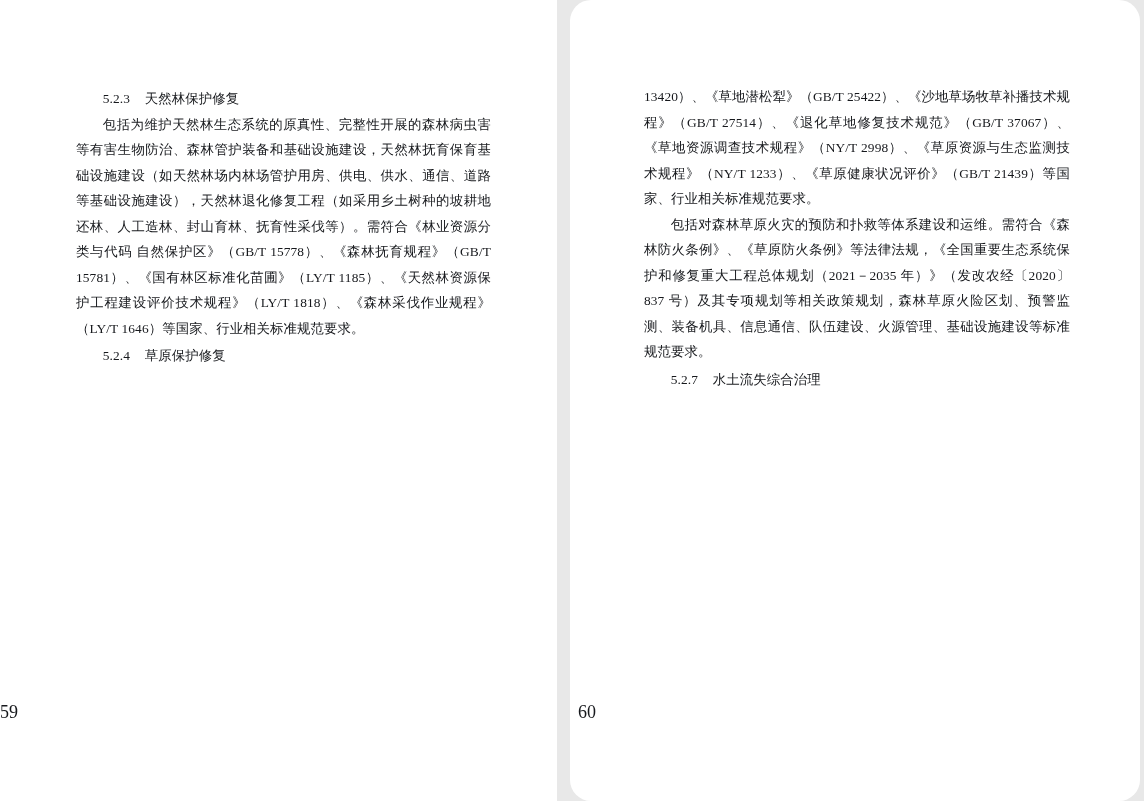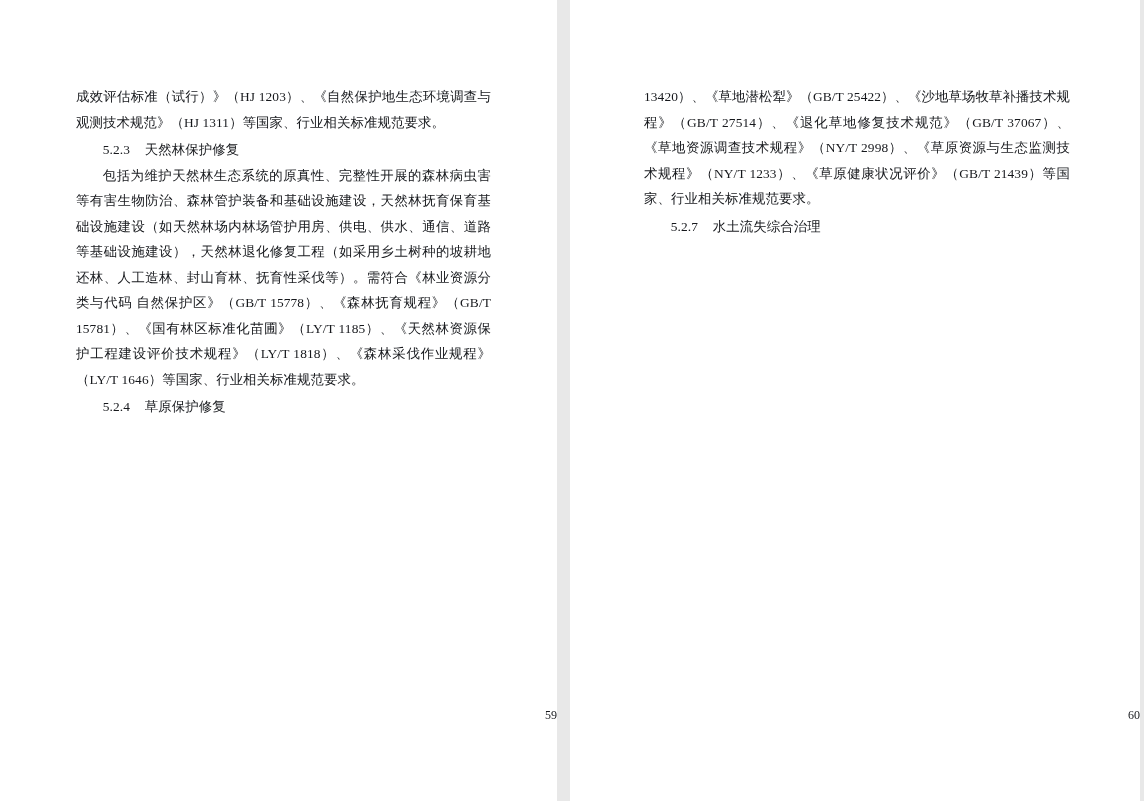--- a/index.html
+++ b/index.html
@@ -27,20 +27,21 @@
   .page-left {
     width: 557px;
     height: 801px;
     margin-right: 13px;
     padding: 84px 66px 0 76px;
   }
   .page-right {
     width: 570px;
     height: 801px;
     padding: 84px 70px 0 74px;
+    border-radius: 21px;
   }
   .content {
     font-size: 13.4px;
     line-height: 25.5px;
     color: #16181c;
     text-align: justify;
     text-justify: inter-ideograph;
     letter-spacing: 0.1px;
   }
   p {
@@ -58,51 +59,51 @@
     text-indent: 2em;
   }
   .heading .num {
     margin-right: 1.1em;
   }
   .folio {
     position: absolute;
     bottom: 78px;
     left: 0;
     right: 0;
-    text-align: right;
-    font-size: 12px;
+    text-align: left;
+    font-size: 18px;
     color: #16181c;
   }
   .page-right .folio {
     bottom: 78px;
     padding-left: 8px;
   }
 </style>
 </head>
 <body>
 
 <div class="spread">
 
   <div class="page page-left">
     <div class="content">
-      <p class="para noindent">成效评估标准（试行）》（HJ 1203）、《自然保护地生态环境调查与观测技术规范》（HJ 1311）等国家、行业相关标准规范要求。</p>
       <p class="heading">
         <span class="num">5.2.3</span><span>天然林保护修复</span>
       </p>
       <p class="para">包括为维护天然林生态系统的原真性、完整性开展的森林病虫害等有害生物防治、森林管护装备和基础设施建设，天然林抚育保育基础设施建设（如天然林场内林场管护用房、供电、供水、通信、道路等基础设施建设），天然林退化修复工程（如采用乡土树种的坡耕地还林、人工造林、封山育林、抚育性采伐等）。需符合《林业资源分类与代码 自然保护区》（GB/T 15778）、《森林抚育规程》（GB/T 15781）、《国有林区标准化苗圃》（LY/T 1185）、《天然林资源保护工程建设评价技术规程》（LY/T 1818）、《森林采伐作业规程》（LY/T 1646）等国家、行业相关标准规范要求。</p>
       <p class="heading">
         <span class="num">5.2.4</span><span>草原保护修复</span>
       </p>
     </div>
     <div class="folio">59</div>
   </div>
 
   <div class="page page-right">
     <div class="content">
       <p class="para noindent">13420）、《草地潜松犁》（GB/T 25422）、《沙地草场牧草补播技术规程》（GB/T 27514）、《退化草地修复技术规范》（GB/T 37067）、《草地资源调查技术规程》（NY/T 2998）、《草原资源与生态监测技术规程》（NY/T 1233）、《草原健康状况评价》（GB/T 21439）等国家、行业相关标准规范要求。</p>
+      <p class="para">包括对森林草原火灾的预防和扑救等体系建设和运维。需符合《森林防火条例》、《草原防火条例》等法律法规，《全国重要生态系统保护和修复重大工程总体规划（2021－2035 年）》（发改农经〔2020〕837 号）及其专项规划等相关政策规划，森林草原火险区划、预警监测、装备机具、信息通信、队伍建设、火源管理、基础设施建设等标准规范要求。</p>
       <p class="heading">
         <span class="num">5.2.7</span><span>水土流失综合治理</span>
       </p>
     </div>
     <div class="folio">60</div>
   </div>
 
 </div>
 
 </body></html>

